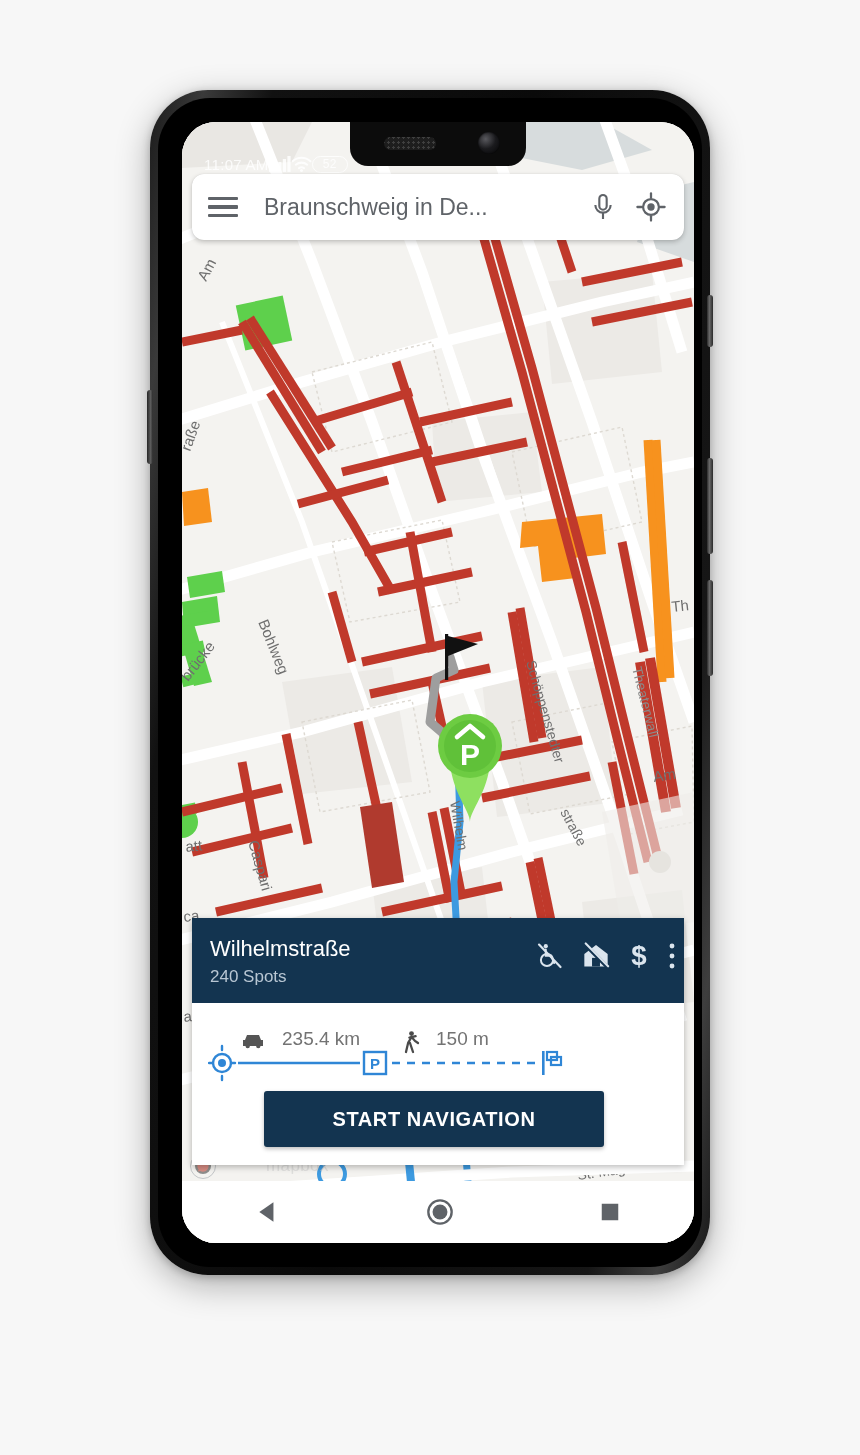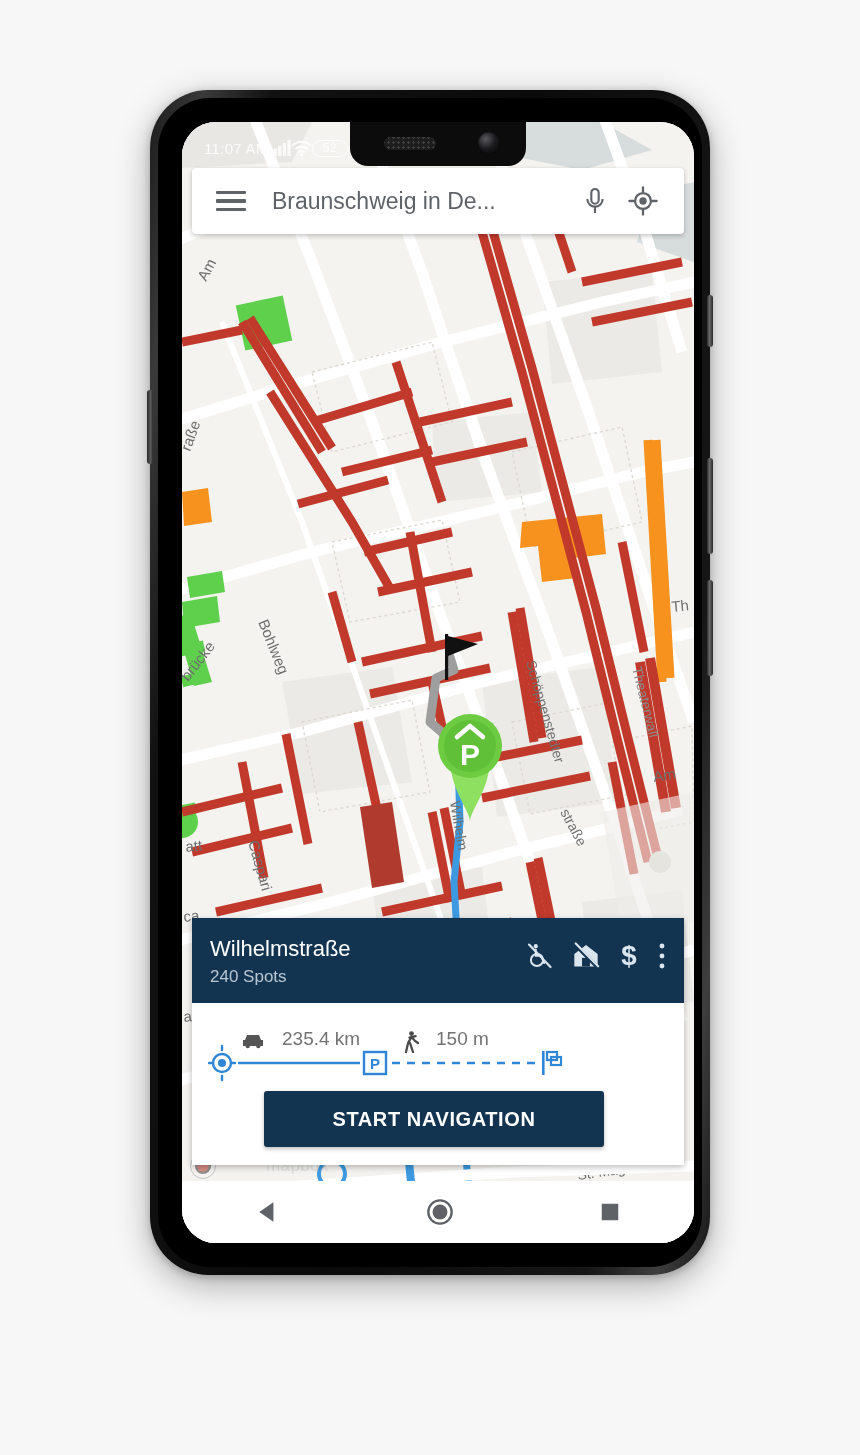--- a/index.html
+++ b/index.html
@@ -71,57 +71,57 @@
     background: radial-gradient(circle at 35% 32%, #59595e 0%, #1a1a1d 48%, #060607 100%);
     box-shadow: inset 0 0 2px #000;
   }
 
   
   .map { position: absolute; inset: 0; background: #f4f3f0; }
   .map svg { display: block; width: 100%; height: 100%; }
 
   
   .statusbar {
-    position: absolute; left: 0; top: 0; width: 100%; height: 46px;
+    position: absolute; left: 0; top: 16px; width: 100%; height: 46px;
     display: flex; align-items: center; justify-content: flex-start;
     padding: 6px 22px 0 22px; z-index: 30;
     color: rgba(255,255,255,.82);
     font-size: 15px; letter-spacing: .3px;
   }
   .sb-right { display: flex; align-items: center; }
   .batt {
     border: 1.6px solid rgba(255,255,255,.8);
     border-radius: 9px; padding: 1px 7px 1px 7px; font-size: 12px;
     line-height: 13px; min-width: 36px; text-align: center;
   }
 
   
   .searchbar {
-    position: absolute; left: 10px; top: 46px; width: 492px; height: 66px;
-    background: #fff; border-radius: 4px; z-index: 35;
+    position: absolute; left: 10px; top: 52px; width: 492px; height: 66px;
+    background: #fff; border-radius: 12px; z-index: 35;
     box-shadow: 0 2px 5px rgba(0,0,0,.22), 0 0 1px rgba(0,0,0,.12);
-    display: flex; align-items: center; padding: 0 24px;
+    display: flex; align-items: center; padding: 0 16px;
   }
   .hamburger { width: 30px; height: 21px; display:flex; flex-direction:column; justify-content:space-between; cursor:pointer; }
   .hamburger span { display:block; height:3.4px; background:#5f6368; border-radius:1px; }
   .search-text {
     flex: 1; margin-left: 26px; color: #5f6368;
     font-size: 23px; white-space: nowrap; overflow: hidden;
   }
   .sb-icon { width: 34px; height: 34px; margin-left: 14px; cursor: pointer; }
 
   
   .card {
     position: absolute; left: 10px; bottom: 78px; width: 492px;
     z-index: 36;
     box-shadow: 0 2px 6px rgba(0,0,0,.28);
     border-radius: 2px; overflow: visible;
   }
   .card-head {
-    background: #133450; color: #fff; padding: 18px 18px 16px 18px;
+    background: #133450; color: #fff; padding: 18px 8px 16px 18px;
     display: flex; align-items: flex-start; justify-content: space-between;
   }
   .card-title { font-size: 22px; font-weight: 400; line-height: 1.22; }
   .card-sub { font-size: 17px; color: #b8c6d3; margin-top: 4px; }
   .head-icons { display: flex; align-items: center; gap: 18px; padding-top: 5px; }
   .head-icons svg { display:block; cursor:pointer; }
 
   .card-body { background: #fff; padding: 14px 16px 18px 16px; position: relative; }
   .body-top { display: flex; align-items: flex-start; }
   .thumb-col { width: 104px; flex: 0 0 104px; text-align: left; }

